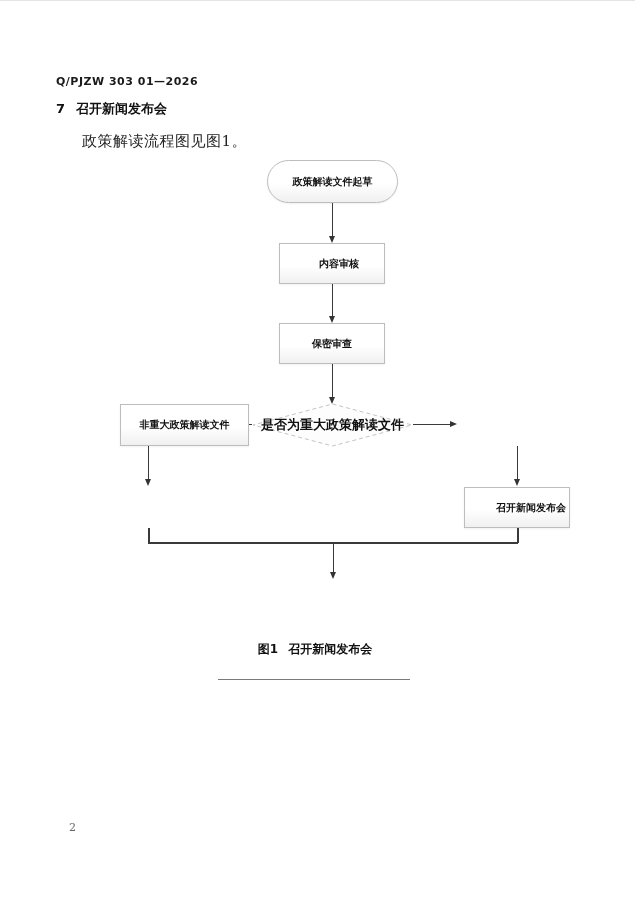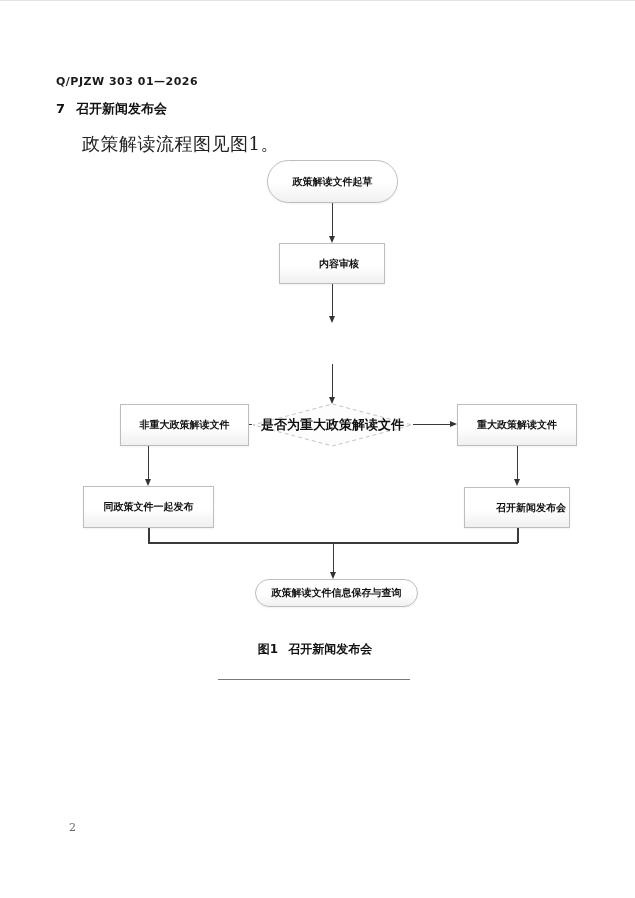--- a/index.html
+++ b/index.html
@@ -21,21 +21,21 @@
     font-weight:bold;font-size:11px;letter-spacing:.5px;color:#1a1a1a;
   }
   .heading{
     position:absolute;left:56px;top:100px;
     font-family:"DejaVu Sans", sans-serif;
     font-weight:bold;font-size:13px;color:#111;
     display:flex;gap:11px;align-items:baseline;
   }
   .intro{
     position:absolute;left:82px;top:132px;
-    font-size:18px;color:#222;letter-spacing:.5px;
+    font-size:15px;color:#222;letter-spacing:.5px;
   }
   
   .flow{position:absolute;left:0;top:0;width:635px;height:690px;}
   .node{
     position:absolute;
     display:flex;align-items:center;justify-content:center;
     border:1px solid #bdbdbd;
     background:linear-gradient(180deg,#ffffff 55%,#f0f0f0 100%);
     box-shadow:0 1px 2px rgba(0,0,0,.06);
     font-size:10px;font-weight:600;color:#111;
@@ -95,59 +95,57 @@
     <div class="node stadium" style="left:267px;top:160px;width:131px;height:43px;">政策解读文件起草</div>
 
     <div class="vline" style="left:332px;top:203px;height:34px;"></div>
     <div class="arr down" style="left:329px;top:236px;"></div>
 
     <div class="node" style="left:279px;top:243px;width:106px;height:41px;padding-left:14px;">内容审核</div>
 
     <div class="vline" style="left:332px;top:284px;height:33px;"></div>
     <div class="arr down" style="left:329px;top:316px;"></div>
 
+    <div class="node" style="left:279px;top:323px;width:106px;height:41px;">保密审查</div>
 
     <div class="vline" style="left:332px;top:364px;height:34px;"></div>
     <div class="arr down" style="left:329px;top:397px;"></div>
 
     <div class="diamond-wrap">
       <svg width="163" height="44" viewBox="0 0 163 44">
         <polygon points="81.5,1 161,22 81.5,43 2,22" fill="#fdfdfd" stroke="#c4c4c4" stroke-width="1" stroke-dasharray="4 3"></polygon>
       </svg>
       <div class="diamond-label">是否为重大政策解读文件</div>
     </div>
 
     <div class="hline" style="left:220px;top:424px;width:32px;"></div>
     <div class="arr left" style="left:213px;top:421px;"></div>
 
     <div class="hline" style="left:413px;top:424px;width:37px;"></div>
     <div class="arr right" style="left:450px;top:421px;"></div>
 
     <div class="node" style="left:84px;top:404px;width:129px;height:42px;margin-left:36px;">非重大政策解读文件</div>
 
-    <div class="node" style="left:457px;top:404px;width:120px;height:42px;">重大政策解读文件</div>
 
     <div class="vline" style="left:148px;top:446px;height:33px;"></div>
     <div class="arr down" style="left:145px;top:479px;"></div>
 
     <div class="vline" style="left:517px;top:446px;height:33px;"></div>
     <div class="arr down" style="left:514px;top:479px;"></div>
 
-    <div class="node" style="left:83px;top:486px;width:131px;height:42px;">同政策文件一起发布</div>
 
     <div class="node" style="left:464px;top:487px;width:106px;height:41px;padding-left:28px;">召开新闻发布会</div>
 
     <div class="vline thick" style="left:148px;top:528px;height:15px;"></div>
     <div class="vline thick" style="left:517px;top:528px;height:15px;"></div>
     <div class="hline thick" style="left:148px;top:542px;width:370px;"></div>
 
     <div class="vline" style="left:333px;top:543px;height:29px;"></div>
     <div class="arr down" style="left:330px;top:572px;"></div>
 
-    <div class="node stadium-sm" style="left:255px;top:579px;width:163px;height:28px;">政策解读文件信息保存与查询</div>
   </div>
 
   <div class="caption">
     <span>图1</span><span class="gap"></span><span>召开新闻发布会</span>
   </div>
   <div class="caption-rule"></div>
 
   <div class="page-number">2</div>
 </div>
 

